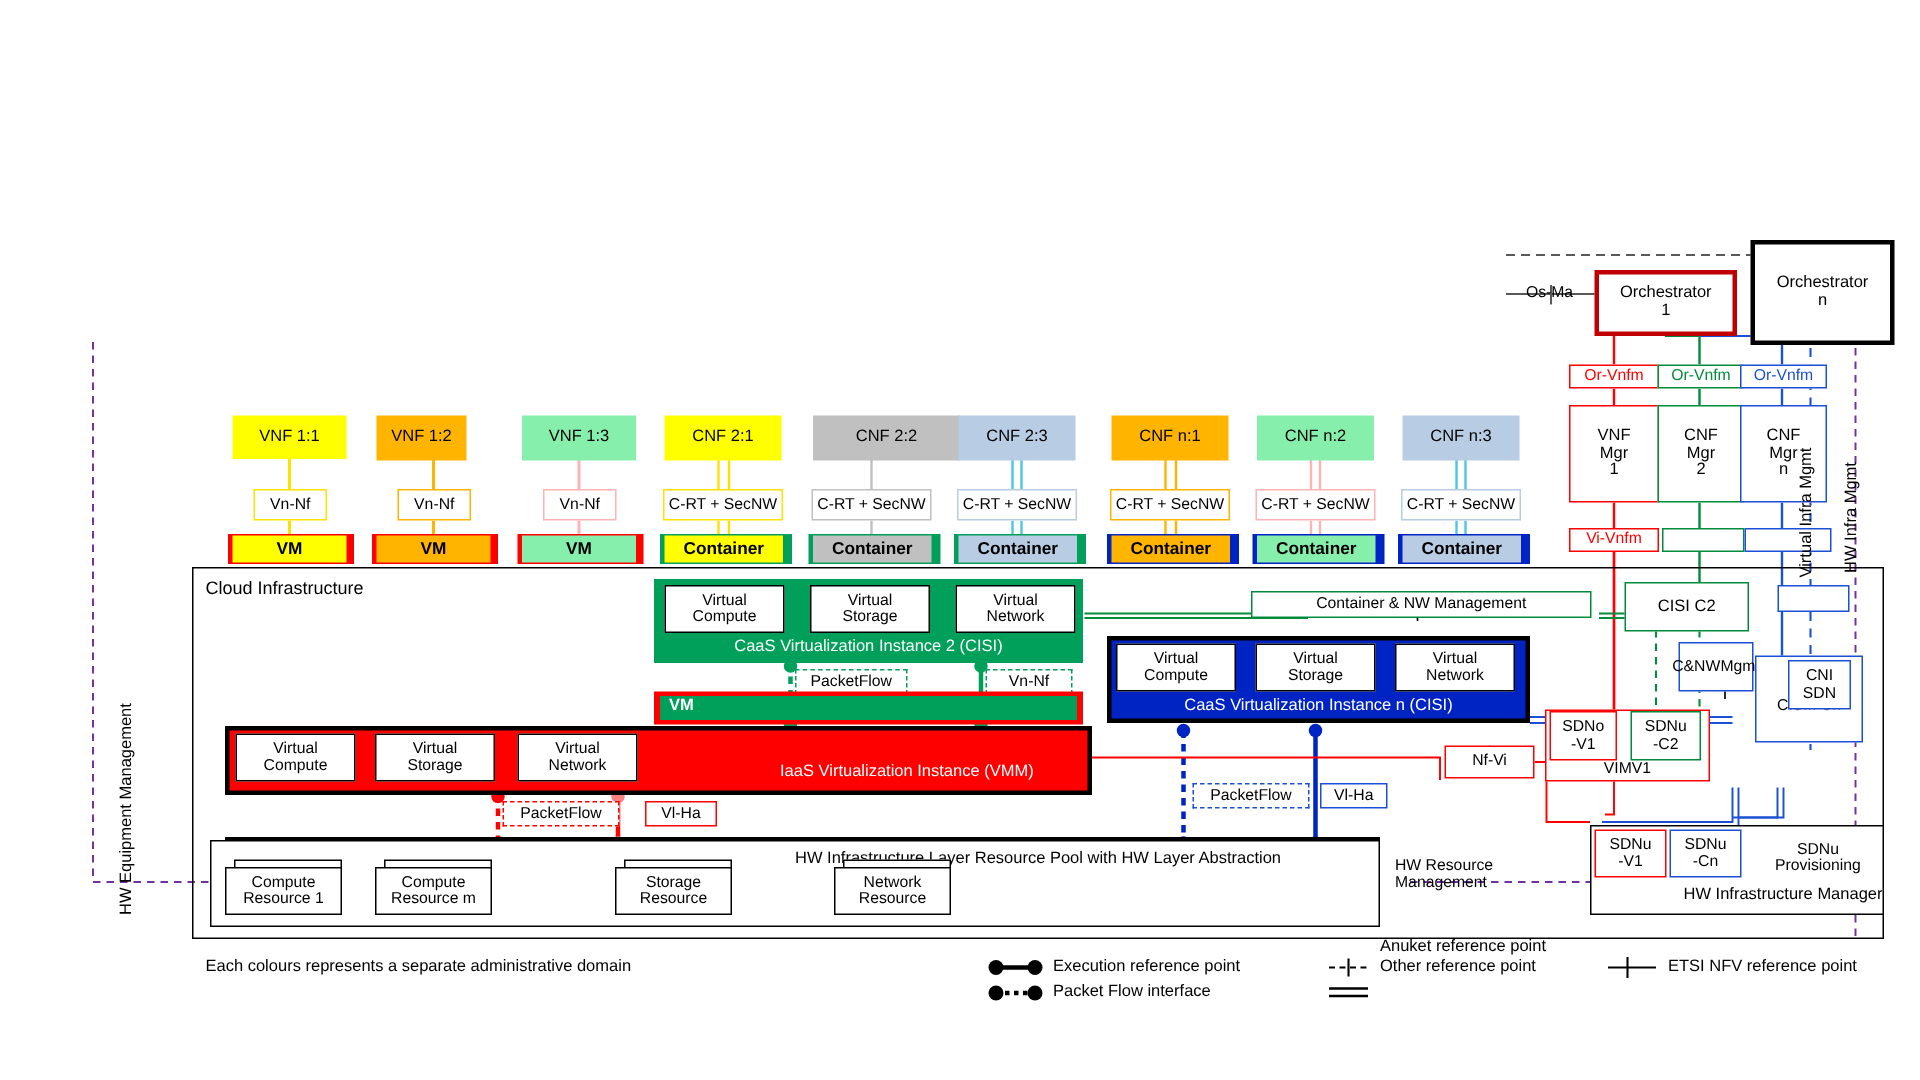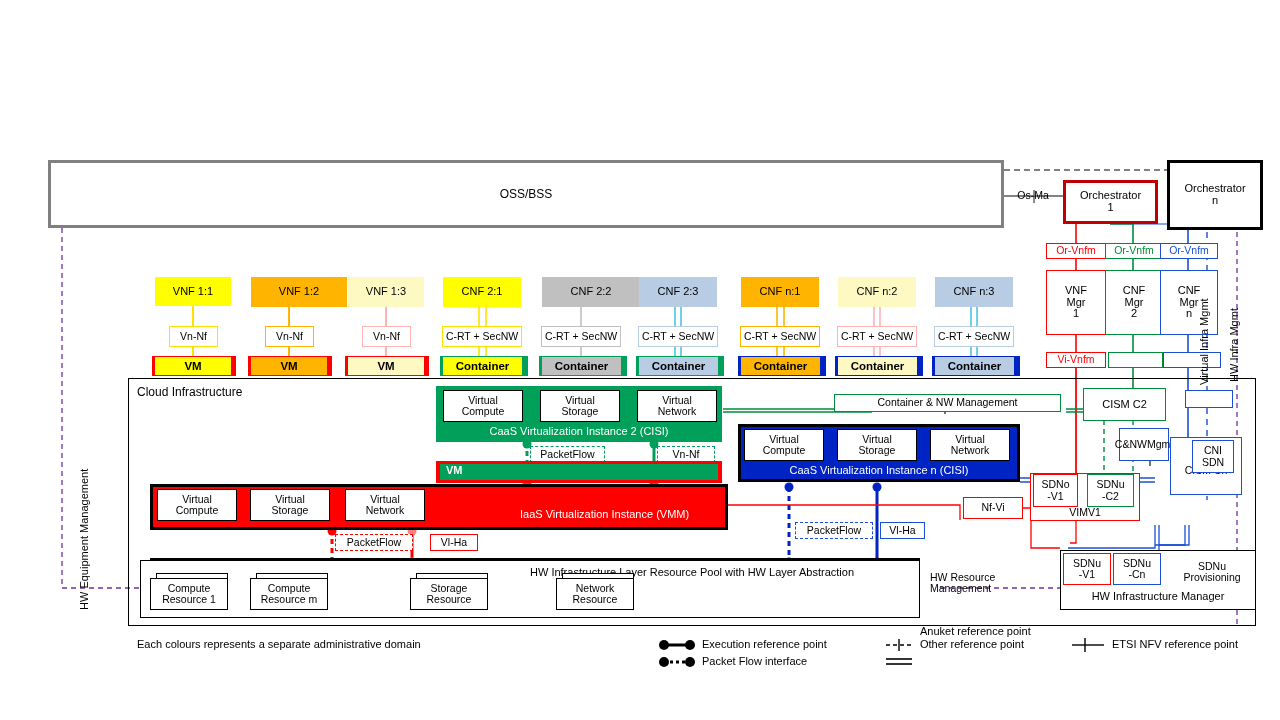--- a/index.html
+++ b/index.html
@@ -7,21 +7,21 @@
   #root{position:relative;width:1280px;height:720px;}
   .abs{position:absolute;box-sizing:border-box;}
   .ctr{display:flex;align-items:center;justify-content:center;text-align:center;line-height:1.05;}
 
   
   .box{border:1px solid #000;background:#fff;}
 
   
   .c-yellow{background:#ffff00;}
   .c-orange{background:#ffb400;}
-  .c-pink{background:#fef9c3;}
+  .c-pink{background:#86efac;}
   .c-gray{background:#c0c0c0;}
   .c-blue{background:#b8cce4;}
 
   .vnf{font-size:11px;color:#000;border:0;}
   .rp{font-size:10.5px;background:#fff;}
   .vmbox{font-size:11.5px;font-weight:600;}
 
   .label-v{writing-mode:vertical-rl;transform:rotate(180deg);font-size:11px;}
 
   .tiny{font-size:10.5px;}
@@ -144,23 +144,20 @@
     <line x1="993" y1="497" x2="993" y2="507" stroke="#000" stroke-width="1.1"></line>
     <path d="M1031 520 L1031 548 L1060 548" stroke="#ff0000" stroke-width="1.3" fill="none"></path>
     <path d="M1076 520 L1076 543 L1070 543" stroke="#ff0000" stroke-width="1.3" fill="none"></path>
 
     <line x1="1104" y1="420" x2="1104" y2="476" stroke="#008c3a" stroke-width="1.4" stroke-dasharray="5,4"></line>
     <line x1="1150" y1="455" x2="1150" y2="466" stroke="#000" stroke-width="1.1"></line>
 
     <line x1="1178" y1="553" x2="1245" y2="553" stroke="#000" stroke-width="5"></line>
   </svg>
 
-  <div class="abs box ctr" style="left:48px;top:160px;width:956px;height:68px;border:3px solid #808080;">
-    <span class="md">OSS/BSS</span>
-  </div>
 
   <div class="abs box ctr rp" style="left:1008px;top:186px;width:50px;height:20px;border:0;background:transparent;">
     <span>Os-Ma</span>
   </div>
 
   <div class="abs box ctr" style="left:1063px;top:180px;width:95px;height:44px;border:3px solid #c00000;flex-direction:column;">
     <span class="sm">Orchestrator</span>
     <span class="sm">1</span>
   </div>
   <div class="abs box ctr" style="left:1167px;top:160px;width:96px;height:70px;border:3px solid #000;flex-direction:column;">
@@ -206,21 +203,21 @@
   <div class="abs label-v" style="left:1198px;top:255px;height:130px;">
     <span>Virtual Infra Mgmt</span>
   </div>
   <div class="abs label-v" style="left:1228px;top:262px;height:120px;">
     <span>HW Infra Mgmt</span>
   </div>
 
   <div class="abs ctr vnf c-yellow" style="left:155px;top:277px;width:76px;height:29px;">
     <span>VNF 1:1</span>
     </div>
-  <div class="abs ctr vnf c-orange" style="left:251px;top:277px;width:96px;height:30px;">
+  <div class="abs ctr vnf c-orange" style="left:251px;top:277px;width:60px;height:30px;">
     <span>VNF 1:2</span>
     </div>
   <div class="abs ctr vnf c-pink" style="left:348px;top:277px;width:76px;height:30px;">
     <span>VNF 1:3</span>
     </div>
 
   <div class="abs box ctr tiny" style="left:169px;top:326px;width:49px;height:21px;border:1px solid #ffe100;">
     <span>Vn-Nf</span>
     </div>
   <div class="abs box ctr tiny" style="left:265px;top:326px;width:49px;height:21px;border:1px solid #ffb400;">
@@ -419,21 +416,21 @@
   <div class="abs box ctr tiny" style="left:556px;top:578px;width:78px;height:32px;flex-direction:column;">
     <span>Network</span>
     <span>Resource</span>
     </div>
 
   <div class="abs box ctr tiny" style="left:834px;top:394px;width:227px;height:18px;border:1.2px solid #008c3a;">
     <span>Container &amp; NW Management</span>
     </div>
 
   <div class="abs box ctr sm" style="left:1083px;top:388px;width:83px;height:33px;border:1.3px solid #008c3a;">
-    <span>CISM C2</span>
+    <span>CISI C2</span>
     </div>
 
   <div class="abs box ctr tiny" style="left:1119px;top:428px;width:50px;height:33px;border:1.3px solid #1a4fd6;flex-direction:row;">
     <span>C&amp;NW</span>
     <span>Mgmt</span>
     </div>
 
   <div class="abs box ctr tiny" style="left:1170px;top:437px;width:72px;height:58px;border:1.3px solid #1a4fd6;align-items:flex-end;padding-bottom:18px;">
     <span>CISM Cn</span>
     </div>
@@ -454,21 +451,21 @@
   <div class="abs box ctr tiny" style="left:1087px;top:474px;width:47px;height:33px;border:1.3px solid #008c3a;flex-direction:column;">
     <span>SDNu</span>
     <span>-C2</span>
     </div>
 
   <div class="abs tiny ctr" style="left:930px;top:568px;width:90px;height:30px;flex-direction:column;align-items:flex-start;">
     <span>HW Resource</span>
     <span>Management</span>
     </div>
 
-  <div class="abs box ctr tiny" style="left:1060px;top:550px;width:196px;height:60px;border:1.2px solid #000;align-items:flex-end;padding-bottom:6px;">
+  <div class="abs box ctr tiny" style="left:1060px;top:550px;width:196px;height:60px;border:1.2px solid #000;align-items:flex-end;padding-bottom:6px;justify-content:flex-end;">
     <span class="sm">HW Infrastructure Manager</span>
     </div>
   <div class="abs box ctr tiny" style="left:1063px;top:553px;width:48px;height:32px;border:1.3px solid #ff0000;flex-direction:column;">
     <span>SDNu</span>
     <span>-V1</span>
     </div>
   <div class="abs box ctr tiny" style="left:1113px;top:553px;width:48px;height:32px;border:1.3px solid #1a4fd6;flex-direction:column;">
     <span>SDNu</span>
     <span>-Cn</span>
     </div>

